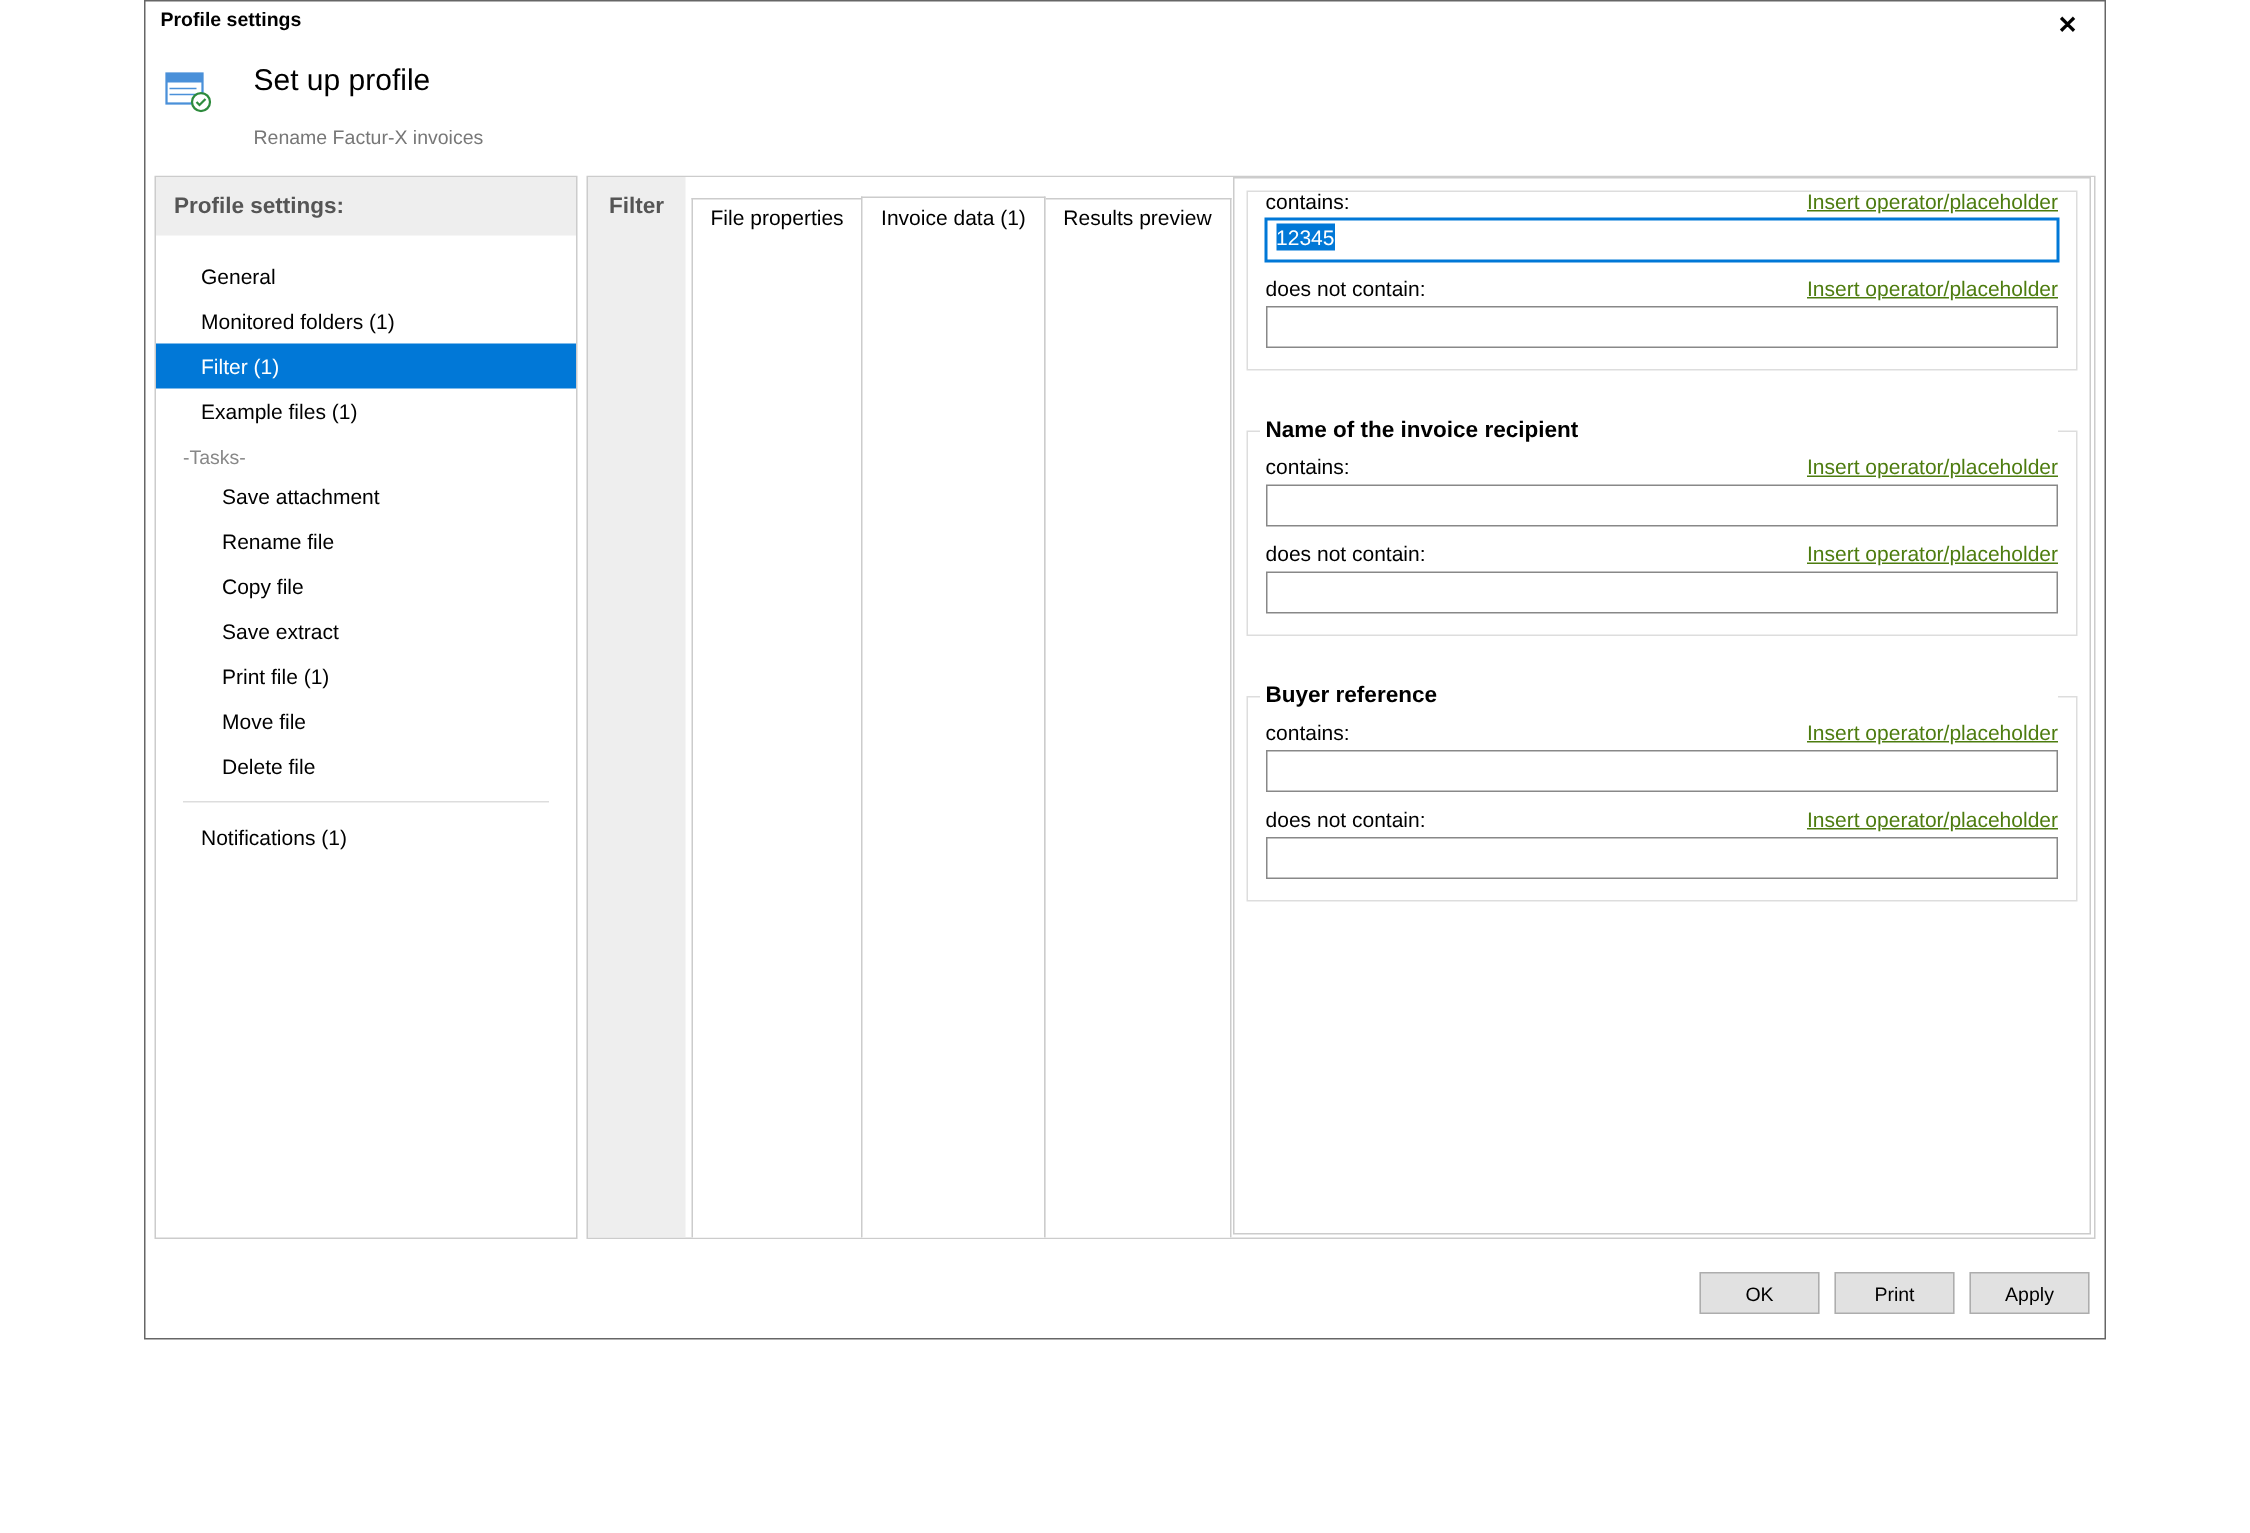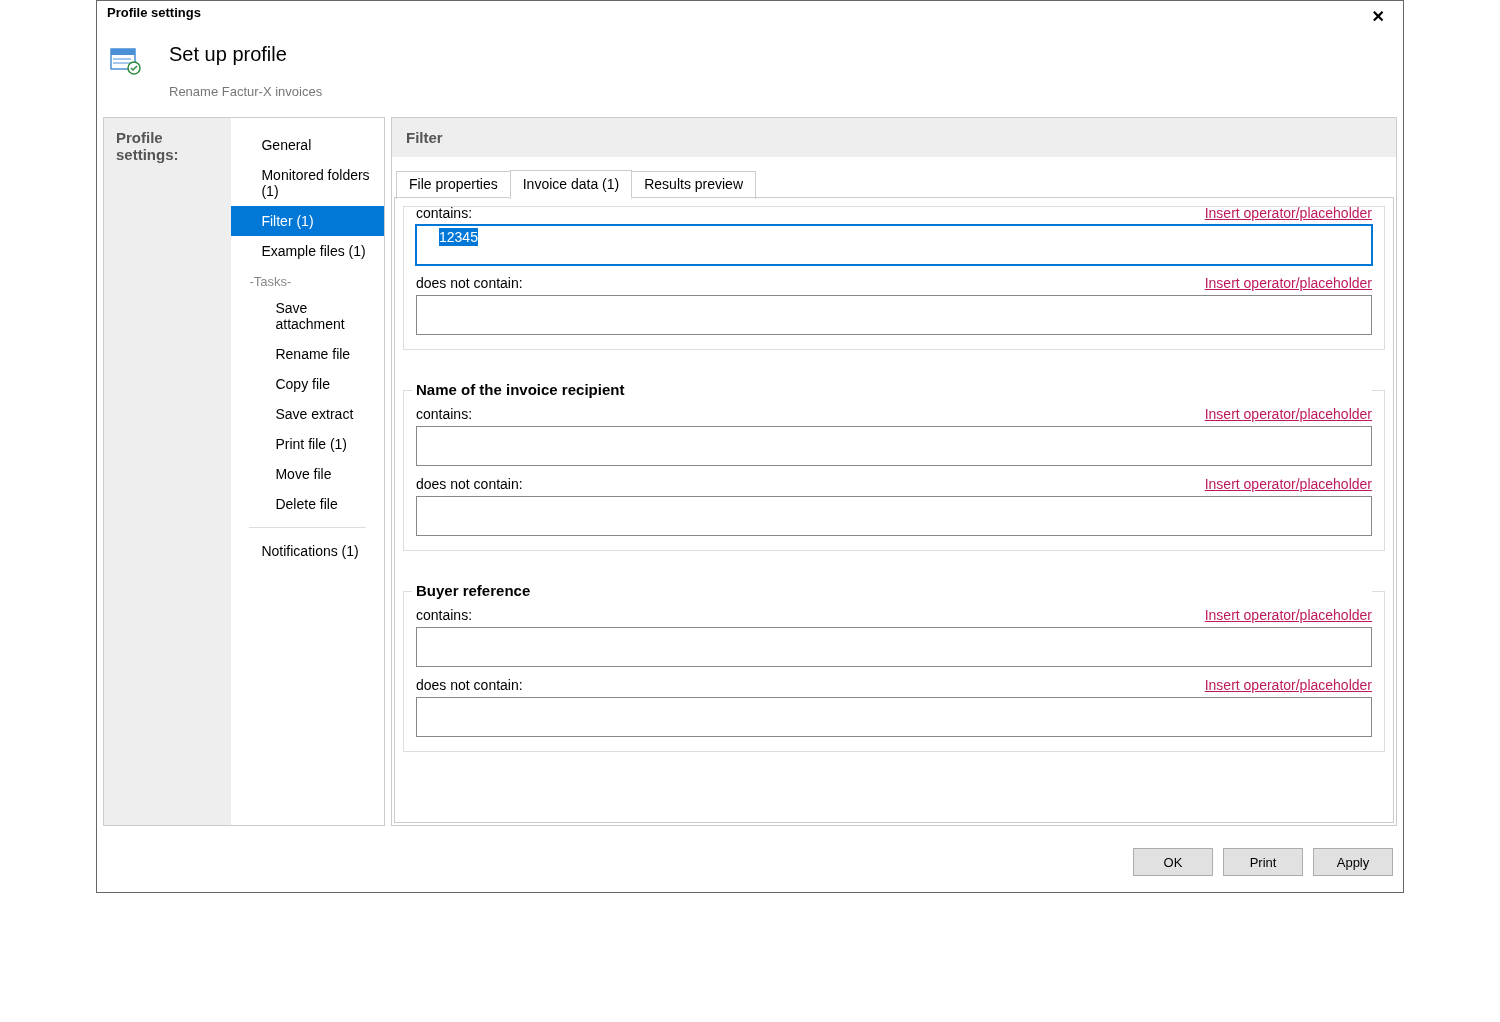--- a/index.html
+++ b/index.html
@@ -42,21 +42,21 @@
   flex: 1;
   display: flex;
   padding: 0 6px 6px 6px;
   gap: 6px;
   overflow: hidden;
 }
 .sidebar {
   width: 282px;
   border: 1px solid #ccc;
   display: flex;
-  flex-direction: row;
+  flex-direction: column;
   overflow: hidden;
 }
 .sidebar-header {
   background: #eee;
   color: #555;
   font-weight: 600;
   font-size: 15px;
   padding: 11px 12px;
 }
 .sidebar-list {
@@ -82,21 +82,21 @@
   cursor: default;
 }
 .sidebar-divider {
   border-top: 1px solid #ddd;
   margin: 8px 18px;
 }
 .main-panel {
   flex: 1;
   border: 1px solid #ccc;
   display: flex;
-  flex-direction: column;
+  flex-direction: row;
   overflow: hidden;
 }
 .main-header {
   background: #eee;
   color: #555;
   font-weight: 600;
   font-size: 15px;
   padding: 11px 14px;
 }
 .tabs-row {
@@ -157,31 +157,31 @@
 }
 .field-row-label {
   display: flex;
   justify-content: space-between;
   align-items: baseline;
   margin-top: -2px;
 }
 .field-row-label.second { margin-top: 10px; }
 .lbl { font-size: 14px; }
 .link {
-  color: #be185d;
+  color: #4d7c0f;
   text-decoration: underline;
   font-size: 14px;
   cursor: pointer;
   text-align: center;
 }
 .text-input {
   width: 100%;
-  height: 40px;
+  height: 28px;
   border: 1px solid #888;
-  padding: 3px 22px;
+  padding: 3px 6px;
   font-size: 14px;
   margin-top: 4px;
   font-family: inherit;
 }
 .text-input.focused {
   border: 1px solid #0178d7;
   outline: 1px solid #0178d7;
 }
 .text-input .sel {
   background: #0178d7;

